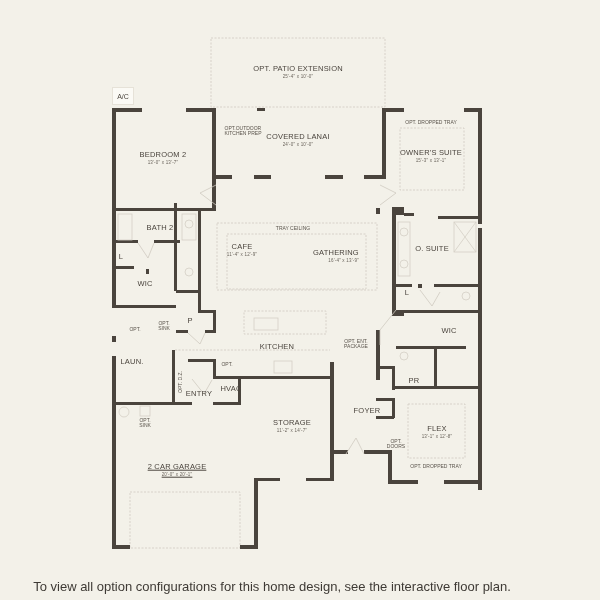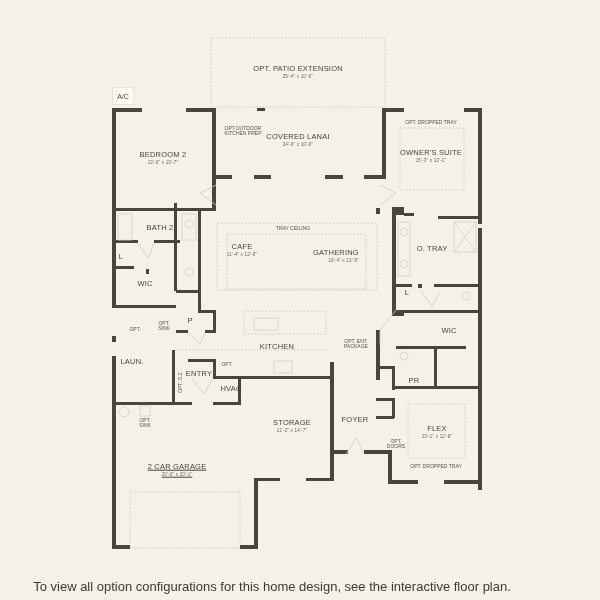--- a/index.html
+++ b/index.html
@@ -161,39 +161,39 @@
 <div class="lbl room" style="left:160px; top:228px;">BATH 2</div>
 <div class="lbl note" style="left:293px; top:229px;">TRAY CEILING</div>
 <div class="lbl room" style="left:242px; top:250px;">
   <span>CAFE</span>
   <span class="dim">11'-4" x 12'-9"</span>
 </div>
 <div class="lbl room" style="left:336px; top:256px;text-align:right;">
   <span>GATHERING</span>
   <span class="dim">16'-4" x 13'-9"</span>
 </div>
-<div class="lbl room" style="left:432px; top:249px;">O. TRAY</div>
+<div class="lbl room" style="left:432px; top:249px;">O. SUITE</div>
 <div class="lbl room" style="left:121px; top:257px;">L</div>
 <div class="lbl room" style="left:145px; top:284px;">WIC</div>
 <div class="lbl room" style="left:407px; top:293px;">L</div>
 <div class="lbl room" style="left:449px; top:331px;">WIC</div>
 <div class="lbl room" style="left:190px; top:321px;">P</div>
 <div class="lbl note" style="left:135px; top:330px;">OPT.</div>
 <div class="lbl note" style="left:164px; top:326px; white-space:pre;">OPT.
 SINK</div>
 <div class="lbl room" style="left:277px; top:347px;">KITCHEN</div>
 <div class="lbl note" style="left:356px; top:344px; white-space:pre;">OPT. ENT.
 PACKAGE</div>
 <div class="lbl room" style="left:132px; top:362px;">LAUN.</div>
 <div class="lbl note" style="left:227px; top:365px;">OPT.</div>
-<div class="lbl room" style="left:199px; top:374px;">ENTRY</div>
+<div class="lbl room" style="left:199px; top:394px;">ENTRY</div>
 <div class="lbl note" style="left:181px; top:382px; transform:translate(-50%,-50%) rotate(-90deg);">OPT. D.Z.</div>
 <div class="lbl room" style="left:231px; top:389px;">HVAC</div>
 <div class="lbl room" style="left:414px; top:381px;">PR</div>
-<div class="lbl room" style="left:355px; top:411px;margin-top:9px;">FOYER</div>
+<div class="lbl room" style="left:367px; top:411px;">FOYER</div>
 <div class="lbl note" style="left:145px; top:423px; white-space:pre;">OPT.
 SINK</div>
 <div class="lbl room" style="left:292px; top:426px;">
   <span>STORAGE</span>
   <span class="dim">11'-2" x 14'-7"</span>
 </div>
 <div class="lbl room" style="left:437px; top:432px;">
   <span>FLEX</span>
   <span class="dim">13'-1" x 12'-8"</span>
 </div>

